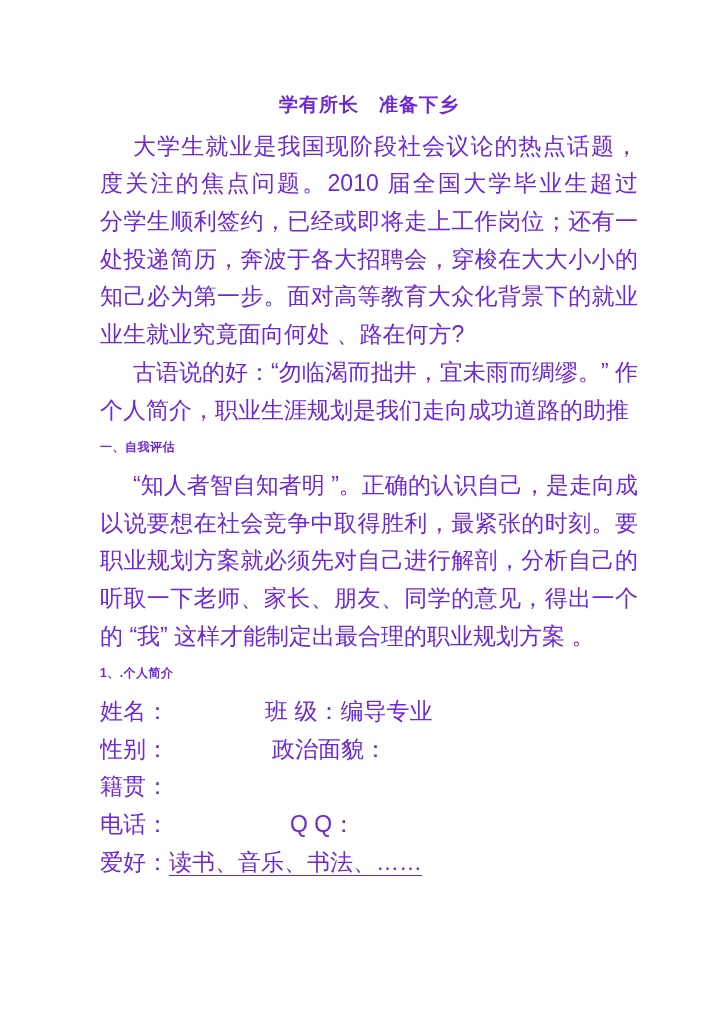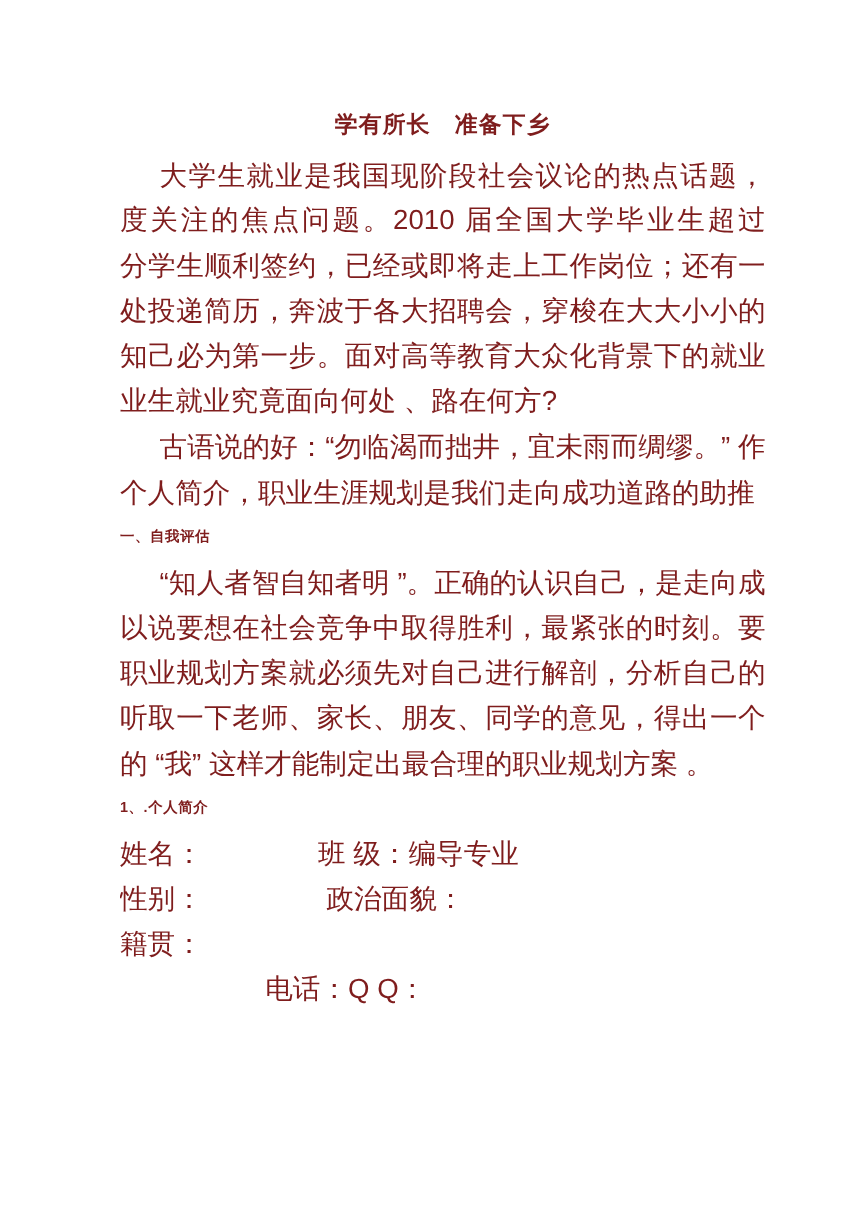--- a/index.html
+++ b/index.html
@@ -3,21 +3,21 @@
 <meta charset="utf-8">
 <style>
   * { box-sizing: border-box; margin: 0; padding: 0; }
   html, body { background: #ffffff; }
   .page {
     position: relative;
     width: 720px;
     height: 1017px;
     background: #ffffff;
     font-family: "Liberation Sans", sans-serif;
-    color: #7f1d1d;
+    color: #6d28d9;
     overflow: hidden;
   }
   .content {
     padding: 86px 82px 0 100px;
   }
   .line {
     display: block;
     height: 37.7px;
     line-height: 37.7px;
     font-size: 23px;
@@ -37,21 +37,21 @@
     margin-bottom: 4px;
   }
   .heading {
     font-size: 12px;
     font-weight: bold;
     letter-spacing: 0.5px;
   }
   .f-label { display: inline-block; }
   .w165 { width: 165px; }
   .w172 { width: 172px; }
-  .w190 { width: 190px; text-align: right; }
+  .w190 { width: 190px; }
   .uline {
     text-decoration: underline;
     text-underline-offset: 5px;
     text-decoration-thickness: 1px;
   }
 </style>
 </head>
 <body>
 
 <div class="page">
@@ -80,15 +80,16 @@
     <div class="line heading">1、.个人简介</div>
 
     <div class="line"><span class="f-label w165">姓名：</span><span>班 级：编导专业</span></div>
 
     <div class="line"><span class="f-label w172">性别：</span><span>政治面貌：</span></div>
 
     <div class="line"><span class="f-label">籍贯：</span><span></span></div>
 
     <div class="line"><span class="f-label w190">电话：</span><span>Q Q：</span></div>
 
+    <div class="line"><span class="f-label">爱好：</span><span class="uline">读书、音乐、书法、……</span></div>
 
   </div>
 </div>
 
 </body></html>

